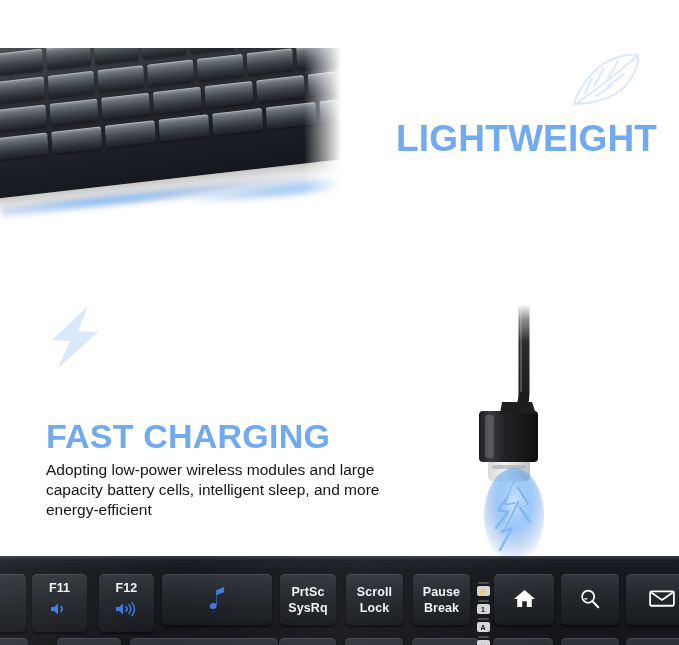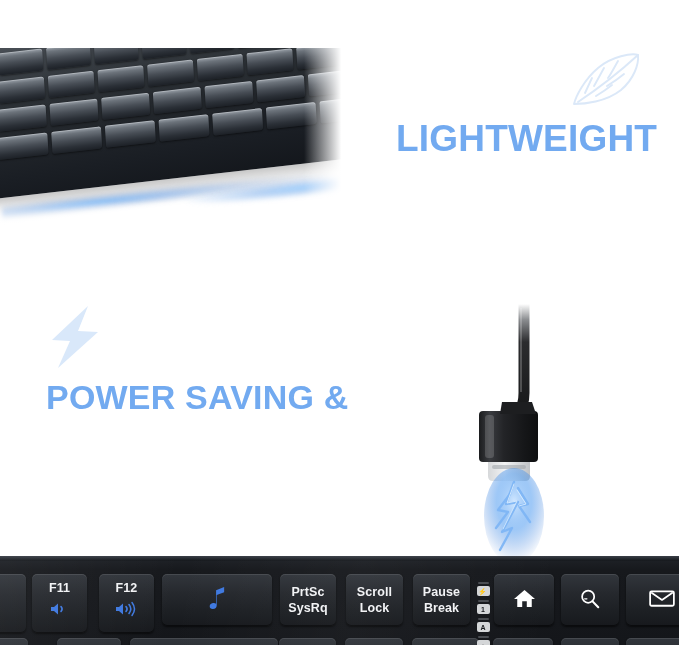--- a/index.html
+++ b/index.html
@@ -210,22 +210,24 @@
 
   <div class="bolt">
     <svg viewBox="0 0 62 66" width="62" height="66">
       <path d="M44 2 L8 36 L26 37 L14 64 L54 28 L34 27 Z" fill="#d9e8fa"></path>
     </svg>
   </div>
 
   <div class="h-lightweight">LIGHTWEIGHT</div>
 
   <div class="h-power">
-    <span>POWER SAVING &amp;</span><br>
-  </div>
+    <br>
+    <span>FAST CHARGING</span>
+  </div>
+  <div class="p-power">Adopting low-power wireless modules and large capacity battery cells, intelligent sleep, and more energy-efficient</div>
 
   <div class="cable">
     <svg viewBox="0 0 180 260" width="180" height="260">
       <defs>
         <linearGradient id="cordg" x1="0" y1="0" x2="0" y2="1">
           <stop offset="0%" stop-color="#ffffff"></stop>
           <stop offset="14%" stop-color="#8b8d90"></stop>
           <stop offset="34%" stop-color="#2b2c2e"></stop>
           <stop offset="100%" stop-color="#161718"></stop>
         </linearGradient>

